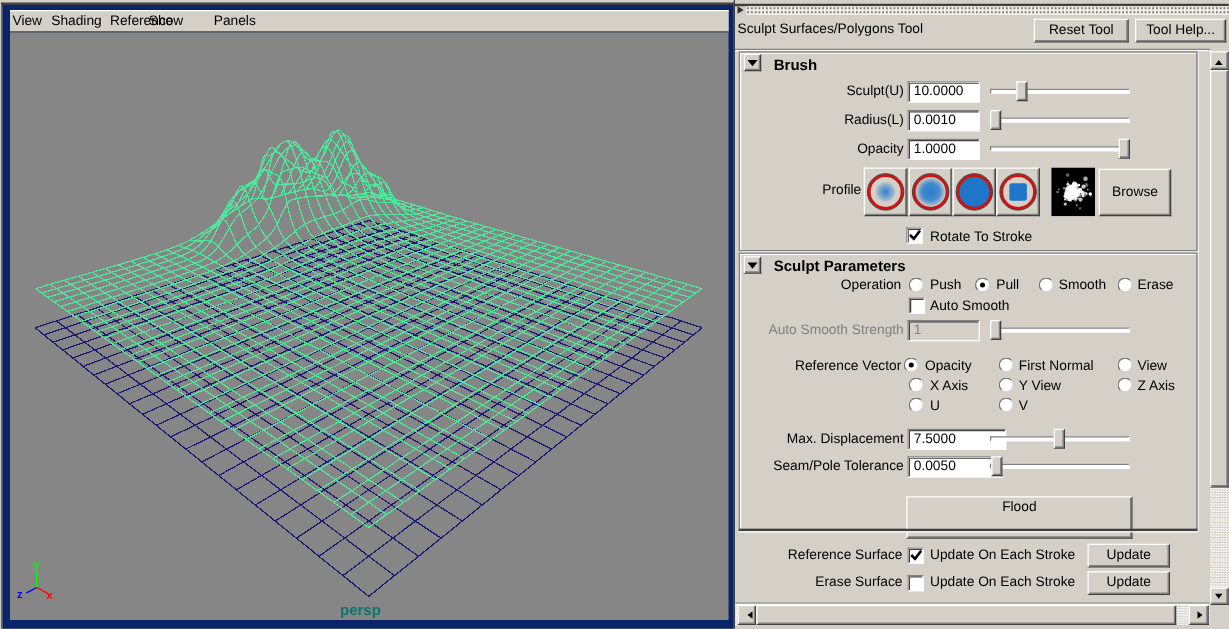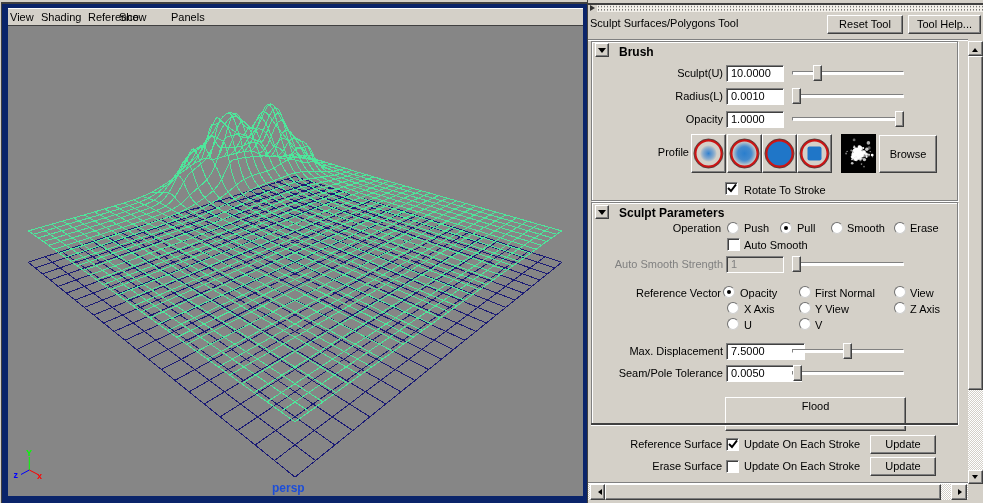--- a/index.html
+++ b/index.html
@@ -163,21 +163,21 @@
 <path d="M254.1,392.6 268.3,383.7 281.9,375.1 295,366.9 307.5,359.1 319.6,351.5 331.1,344.2 342.3,337.3 353,330.5 363.3,324 373.2,317.8 382.8,311.8 392.1,305.9 401.1,300.3 409.7,294.9 418.1,289.6 426.2,284.6 434,279.6 441.6,274.9 448.9,270.3 456.1,265.8 463,261.4 469.7,257.2 476.2,253.1 482.5,249.2 488.7,245.3 494.7,241.5 500.5,237.9 506.1,234.3 511.6,230.9 517,227.5 522.2,224.3 527.3,221.1"></path>
 <path d="M283.1,156.1 289,157.4 292,157.9 295,157.9 298,157.3 302.7,155.7 304.2,155.3 305.8,155.2 307.4,155.6 308.9,156.4 310.5,157.6 313.7,160.6 315.3,161.8 320.2,164.6 325.2,167.4 330.2,169.8 338.8,173.1 347.6,176.1 354.8,178.5 362.1,180.9 369.6,183.3 377.3,185.7 385.2,188.2 393.2,190.6 401.4,193.1 409.8,195.6 418.4,198.2 427.2,200.8 436.3,203.5 445.5,206.3 455,209.1 464.7,212 474.6,214.9 484.8,217.9 495.2,221.1 506,224.3 517,227.5 528.3,230.9 539.9,234.3 551.8,237.9"></path>
 <path d="M267.1,401.9 281.4,392.6 295,383.7 308.1,375.1 320.6,366.9 332.6,359.1 344.1,351.5 355.2,344.2 365.9,337.3 376.2,330.5 386.1,324 395.6,317.8 404.8,311.8 413.7,305.9 422.3,300.3 430.6,294.9 438.6,289.6 446.3,284.6 453.9,279.6 461.1,274.9 468.2,270.3 475,265.8 481.6,261.4 488.1,257.2 494.3,253.1 500.4,249.2 506.3,245.3 512,241.5 517.6,237.9 523,234.3 528.3,230.9 533.4,227.5 538.4,224.3"></path>
 <path d="M289.1,155 295,156.5 301,157.9 307.1,158.9 311.8,159.8 314.9,160.7 319.7,162.6 326.2,165.3 332.8,167.6 339.6,169.9 346.5,172.1 353.5,174.4 360.7,176.6 368,178.9 375.5,181.2 383.2,183.5 391,185.9 399.1,188.3 407.2,190.7 415.6,193.1 424.2,195.6 433,198.2 441.9,200.8 451.1,203.5 460.5,206.3 470.2,209.1 480.1,212 490.2,214.9 500.6,217.9 511.3,221.1 522.2,224.3 533.4,227.5 544.9,230.9 556.8,234.3"></path>
 <path d="M280.7,411.7 295,401.9 308.6,392.6 321.7,383.7 334.2,375.1 346.2,366.9 357.7,359.1 368.7,351.5 379.3,344.2 389.5,337.3 399.4,330.5 408.8,324 418,317.8 426.8,311.8 435.3,305.9 443.5,300.3 451.4,294.9 459.1,289.6 466.5,284.6 473.7,279.6 480.7,274.9 487.4,270.3 494,265.8 500.3,261.4 506.5,257.2 512.4,253.1 518.3,249.2 523.9,245.3 529.4,241.5 534.7,237.9 539.9,234.3 544.9,230.9 549.9,227.5"></path>
 <path d="M295,153.8 300.9,155.3 306.9,156.9 313,158.6 319.2,160.3 325.6,162.2 332.1,164.2 338.7,166.2 345.4,168.3 352.3,170.4 359.3,172.6 366.5,174.7 373.8,176.9 381.3,179.1 389,181.4 396.8,183.6 404.8,185.9 412.9,188.3 421.3,190.7 429.8,193.1 438.5,195.6 447.5,198.2 456.6,200.8 466,203.5 475.6,206.3 485.4,209.1 495.5,212 505.8,214.9 516.4,217.9 527.3,221.1 538.4,224.3 549.9,227.5 561.6,230.9"></path>
 <path d="M295,421.9 309.3,411.7 322.9,401.9 335.9,392.6 348.3,383.7 360.3,375.1 371.7,366.9 382.7,359.1 393.3,351.5 403.4,344.2 413.2,337.3 422.5,330.5 431.6,324 440.3,317.8 448.7,311.8 456.9,305.9 464.7,300.3 472.3,294.9 479.6,289.6 486.7,284.6 493.6,279.6 500.2,274.9 506.7,270.3 512.9,265.8 519,261.4 524.9,257.2 530.6,253.1 536.1,249.2 541.5,245.3 546.7,241.5 551.8,237.9 556.8,234.3 561.6,230.9"></path>
 </g>
 </g>
 </svg>
-<div class="txt" style="left:272px;top:481px;color:#1d4ed8;font-weight:bold;font-size:12px">persp</div>
+<div class="txt" style="left:272px;top:481px;color:#0f766e;font-weight:bold;font-size:12px">persp</div>
 <svg class="abs" style="left:8px;top:444px" width="40" height="40" viewBox="0 0 40 40">
 <line x1="21.3" y1="26" x2="21.3" y2="13" stroke="#00ff00" stroke-width="1"></line>
 <line x1="21.3" y1="26" x2="30" y2="30.5" stroke="#ff0000" stroke-width="1"></line>
 <line x1="21.3" y1="26" x2="13" y2="30.5" stroke="#0000ff" stroke-width="1"></line>
 <text x="18" y="12" fill="#00ff00" font-size="9" font-weight="bold" font-family="Liberation Sans">Y</text>
 <text x="5.5" y="34" fill="#0000ff" font-size="9" font-weight="bold" font-family="Liberation Sans">z</text>
 <text x="29" y="35" fill="#ff0000" font-size="9" font-weight="bold" font-family="Liberation Sans">x</text>
 </svg>
 <div class="abs" style="left:588px;top:0;width:395px;height:503px;background:#d4d0c8"></div>
 <div class="abs" style="left:588px;top:3px;width:395px;height:2px;background:#404040"></div>

